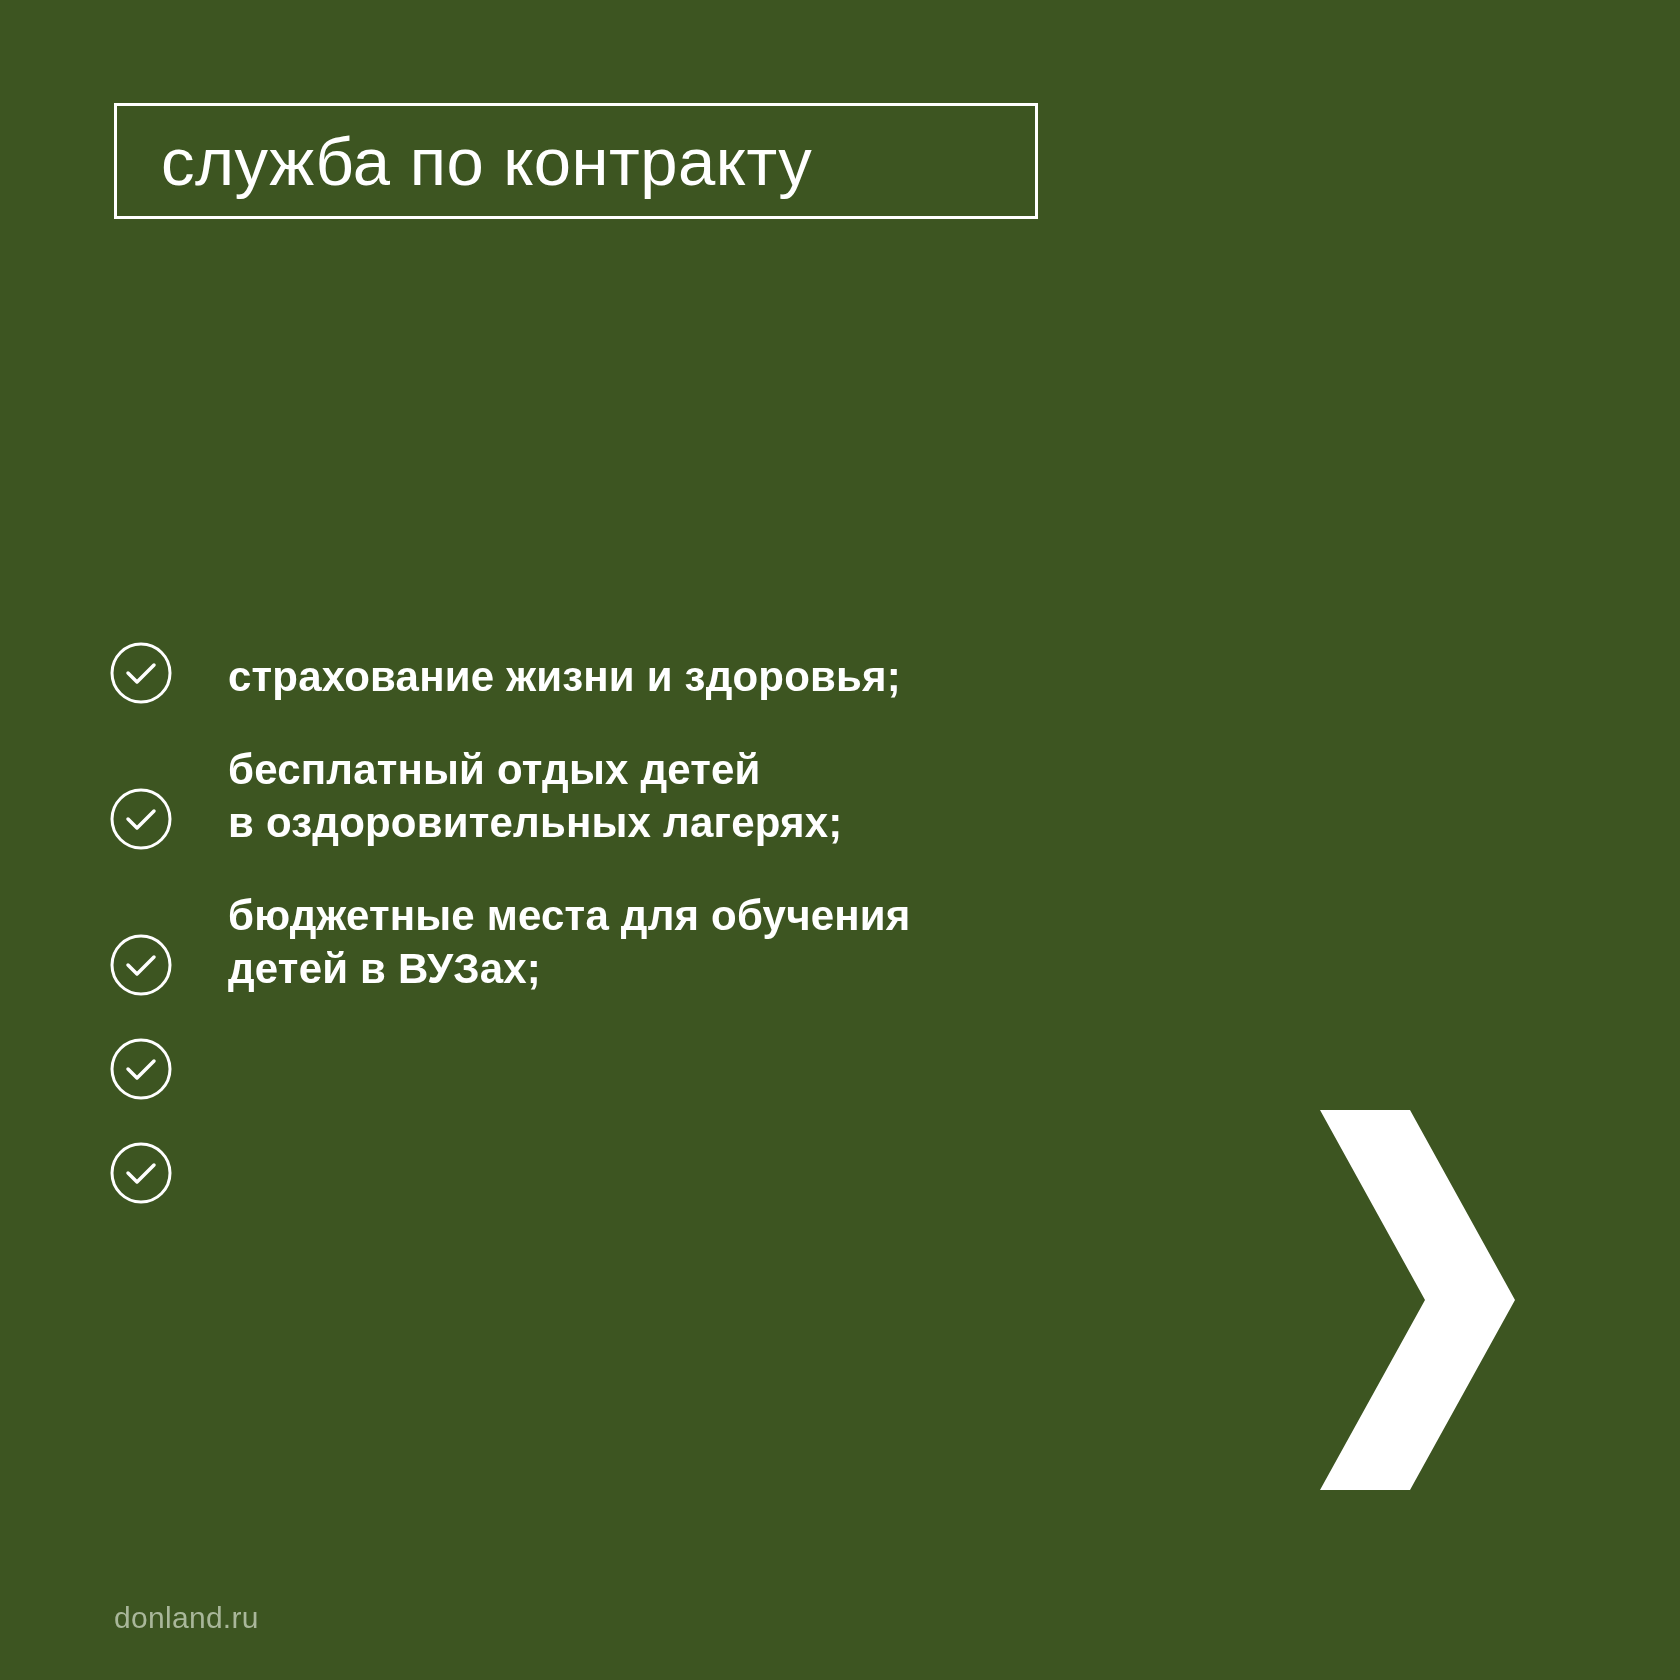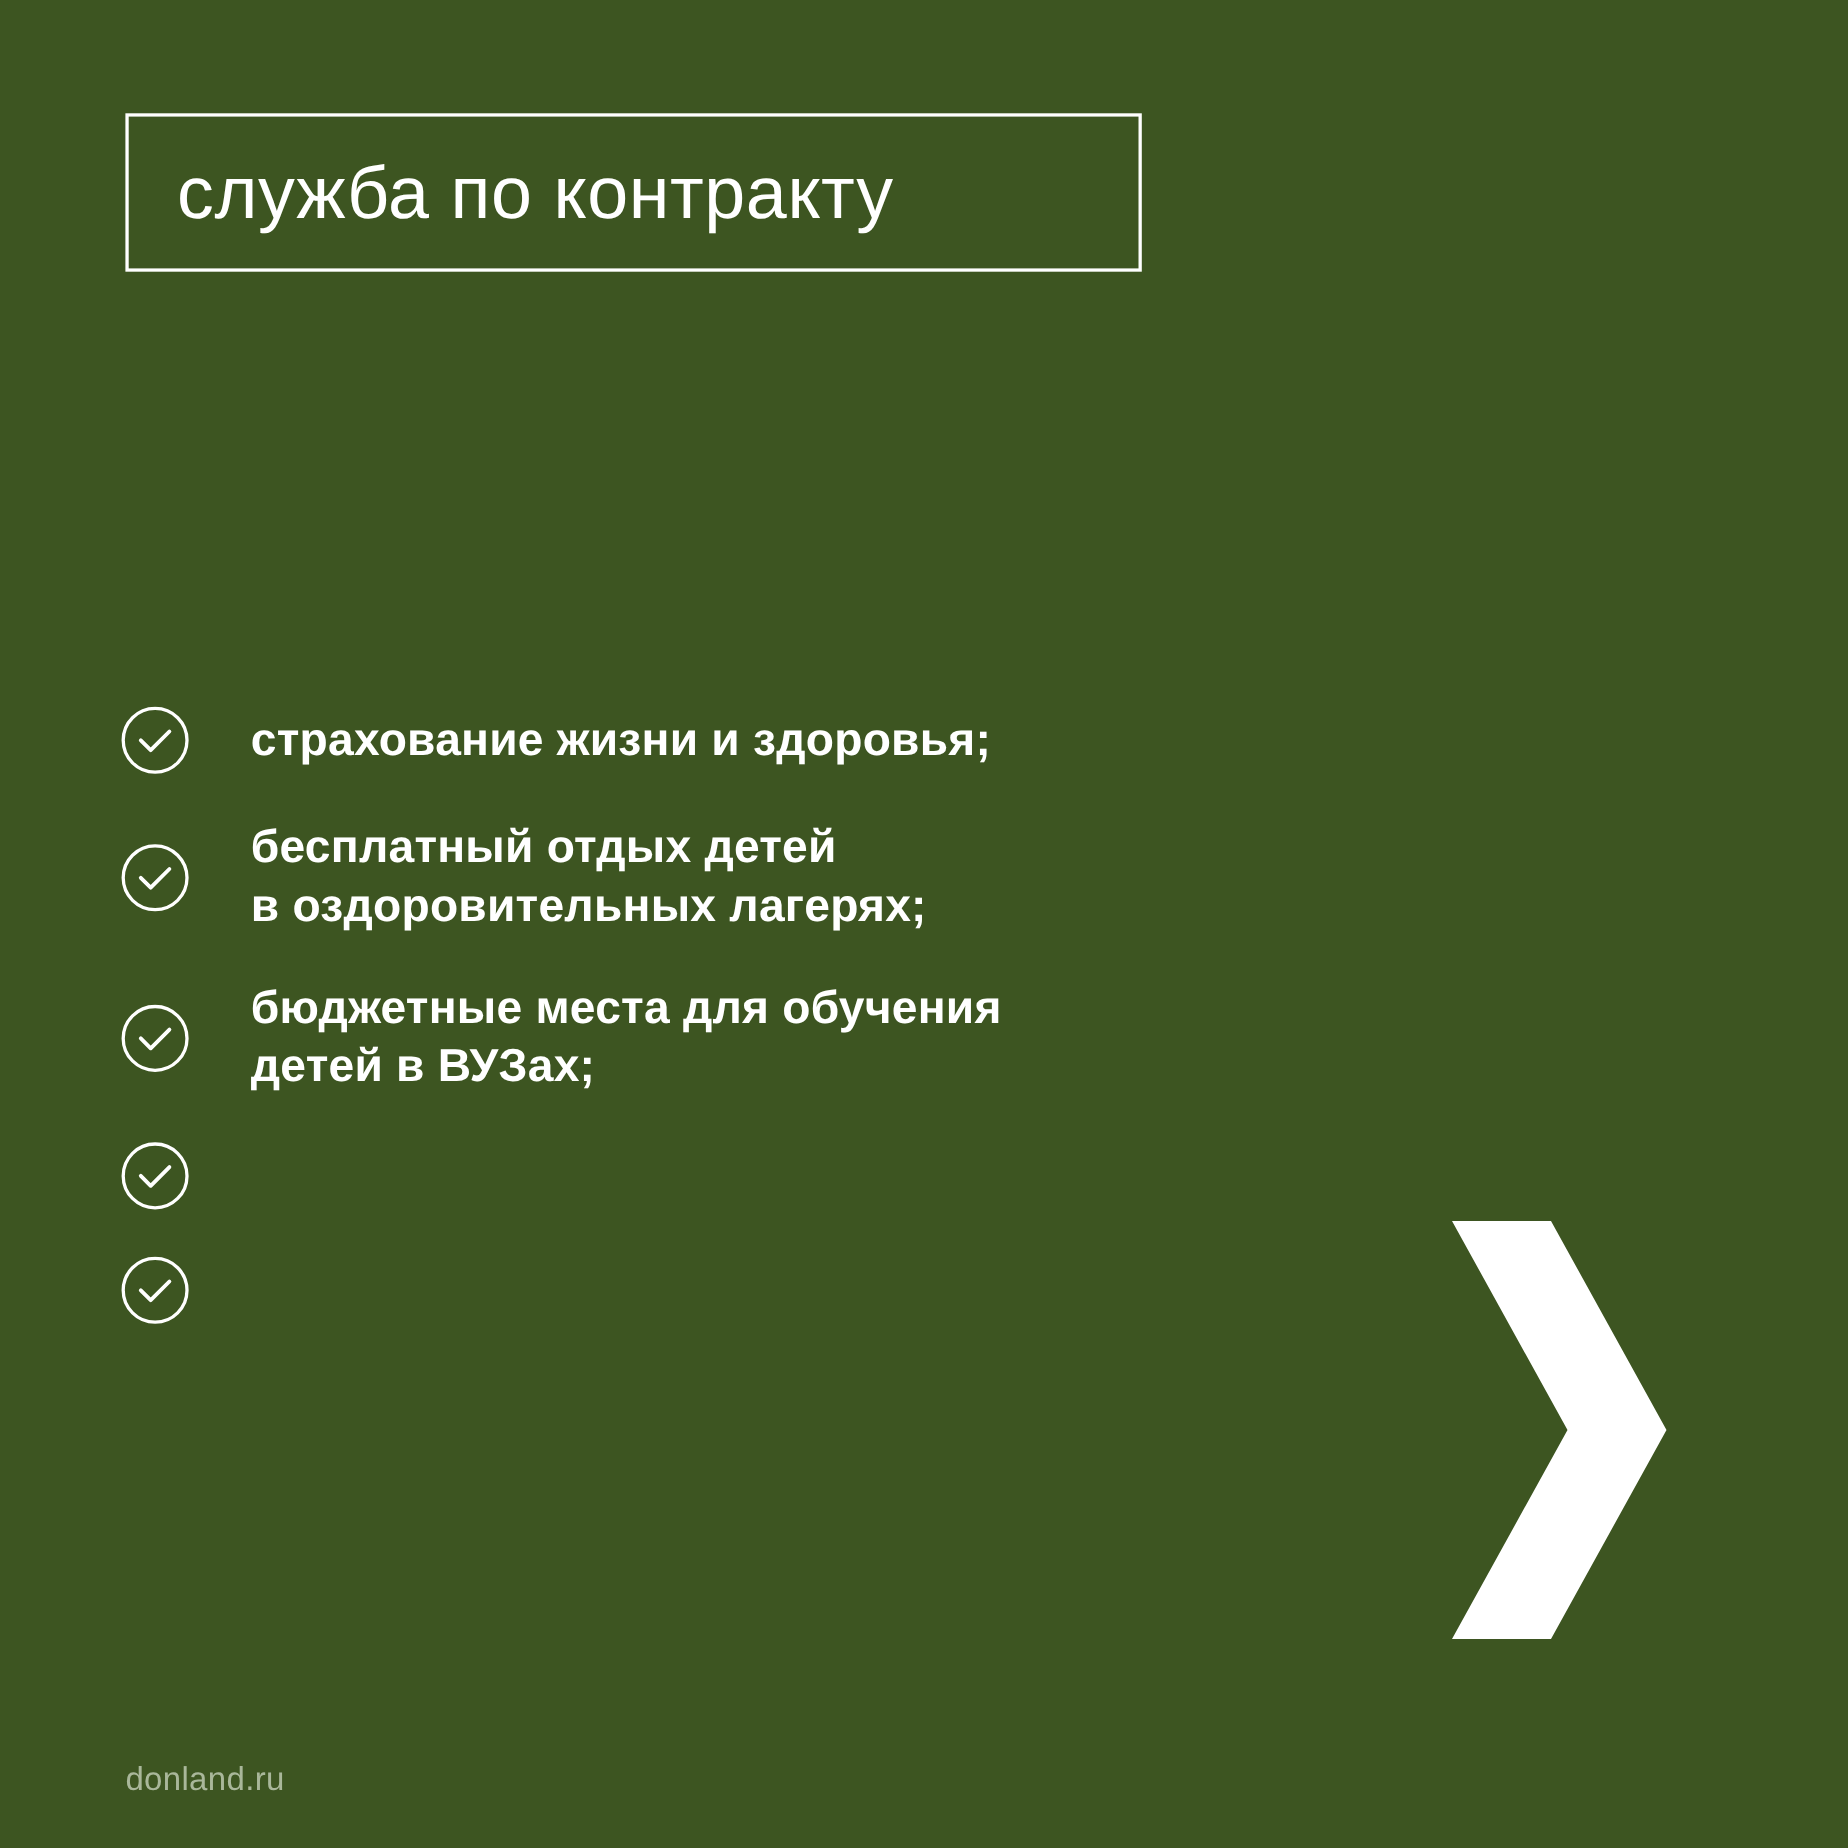--- a/index.html
+++ b/index.html
@@ -18,21 +18,21 @@
     position: relative;
     width: 1680px;
     height: 1680px;
     box-sizing: border-box;
   }
   .title-box {
     position: absolute;
     left: 114px;
     top: 103px;
     width: 924px;
-    height: 144px;
+    height: 116px;
     border: 3px solid #ffffff;
     box-sizing: border-box;
     display: flex;
     align-items: center;
     justify-content: flex-start;
   }
   .title-text {
     color: #ffffff;
     font-size: 67px;
     font-weight: 400;
@@ -42,21 +42,21 @@
     white-space: nowrap;
   }
   .benefits {
     position: absolute;
     left: 110px;
     top: 640px;
     width: 1200px;
   }
   .benefit-row {
     display: flex;
-    align-items: center;
+    align-items: flex-end;
     margin-bottom: 40px;
   }
   .check-icon {
     flex: 0 0 auto;
     width: 62px;
     height: 62px;
     margin-top: 2px;
     margin-right: 56px;
   }
   .check-icon svg {

